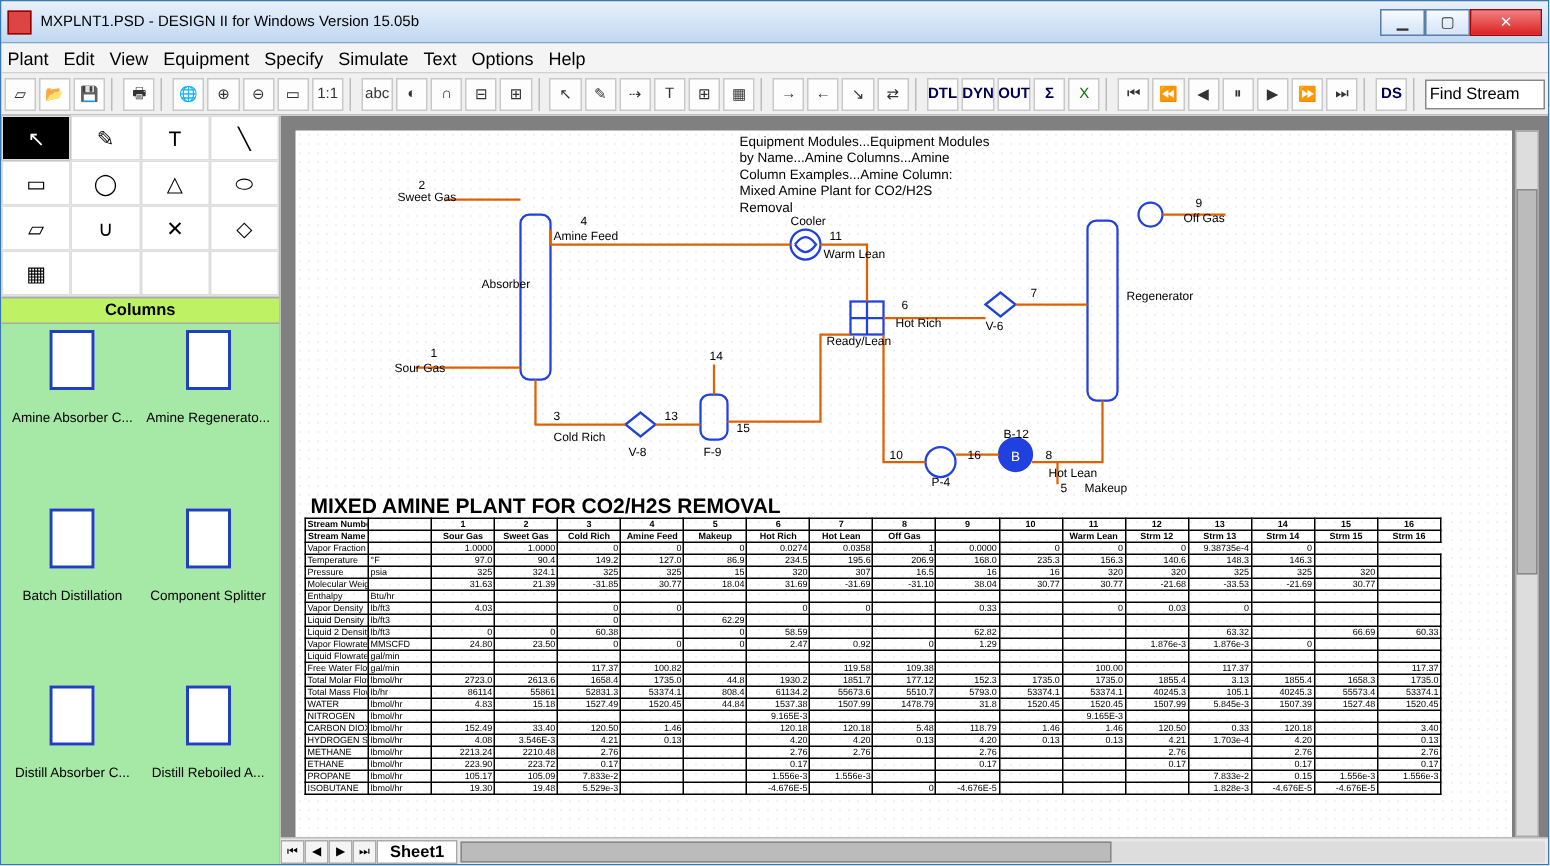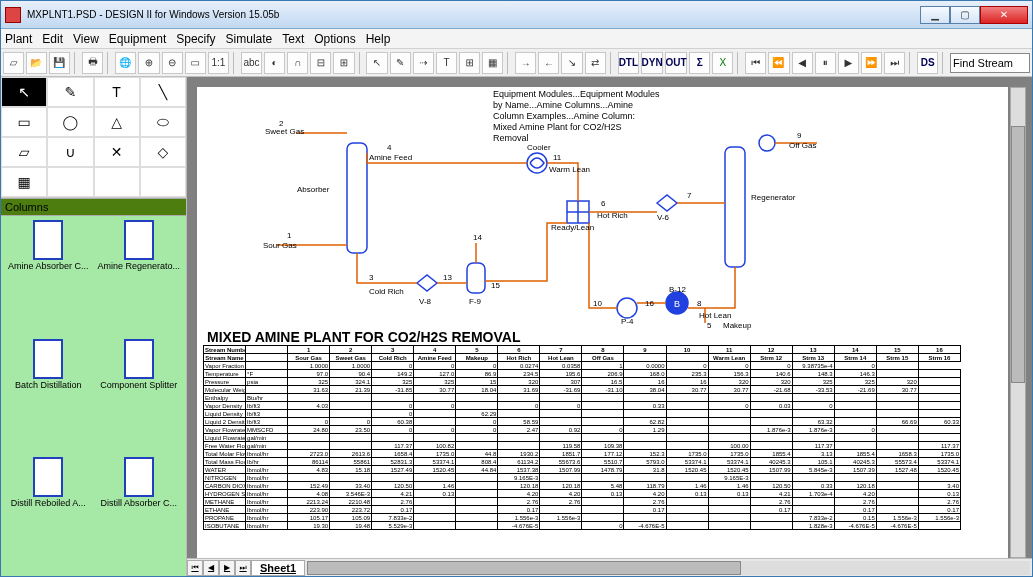--- a/index.html
+++ b/index.html
@@ -24,26 +24,26 @@
 .tb-btn { width: 22px; height: 22px; border: 1px solid #c8c8c8; background: #fdfdfd; display:flex; align-items:center; justify-content:center; font-size:10px; color:#333; }
 .tb-sep { width: 4px; height: 22px; border-left: 1px solid #bbb; margin: 0 2px; }
 .tb-text { font-size: 10px; font-weight: bold; color: #005; }
 .find-box { width: 80px; height: 20px; border: 1px solid #888; font-size: 11px; padding: 0 2px; background:#fff; }
 
 .body { flex: 1; display: flex; overflow: hidden; }
 .left-panel { width: 186px; background: #f8f8f8; border-right: 1px solid #bbb; display: flex; flex-direction: column; }
 .shape-tools { display: grid; grid-template-columns: repeat(4, 1fr); background: #fff; border-bottom:1px solid #ccc; }
 .shape-tools .cell { height: 30px; border: 1px solid #ddd; display:flex; align-items:center; justify-content:center; font-size:14px; }
 .shape-tools .cell.sel { background:#000; color:#fff; }
-.columns-header { background: #4d7c0f; border-top:1px solid #aaa; border-bottom:1px solid #aaa; padding:2px 4px; font-weight:normal; font-size:11px; }
+.columns-header { background: #bef264; border-top:1px solid #aaa; border-bottom:1px solid #aaa; padding:2px 4px; font-weight:bold; font-size:11px;text-align:center; }
 .palette { flex:1; background: #a6e8a6; overflow-y:auto; display:grid; grid-template-columns:1fr 1fr; gap:4px; padding:4px; }
-.pal-item { display:flex; flex-direction:column; align-items:center; gap:1px; font-size:9px; text-align:center; }
+.pal-item { display:flex; flex-direction:column; align-items:center; gap:13px; font-size:9px; text-align:center; }
 .pal-icon { width:30px; height:40px; border:2px solid #2040c0; background:#fff; }
 
-.main-area { flex:1; display:flex; flex-direction:column; overflow:hidden; position:relative;text-decoration:underline; }
+.main-area { flex:1; display:flex; flex-direction:column; overflow:hidden; position:relative; }
 .canvas-wrap { flex:1; background:#808080; padding:10px 24px 0 10px; overflow:hidden; position:relative; }
 .sheet { background:#fff; width:100%; height:100%; position:relative; background-image: radial-gradient(#ccc 0.5px, transparent 0.5px); background-size: 6px 6px; overflow:hidden; }
 .sheet-title { position:absolute; left:10px; top:242px; font-weight:bold; font-size:14px; }
 .sheet-note { position:absolute; left:296px; top:2px; font-size:9px; line-height:11px; }
 .diagram { position:absolute; left:40px; top:26px; width:630px; height:210px; }
 .diagram svg { width:100%; height:100%; }
 .dlabel { position:absolute; font-size:8px; color:#000; }
 
 .data-table { position:absolute; left:6px; top:258px; right:6px; font-size:6px; border-collapse:collapse; table-layout:fixed; width:758px; }
 .data-table th, .data-table td { border:1px solid #000; padding:0 1px; height:8px; overflow:hidden; white-space:nowrap; text-align:right; }
@@ -170,25 +170,25 @@
         <div class="pal-item">
             <div class="pal-icon"></div>
             <span>Batch Distillation</span>
           </div>
         <div class="pal-item">
             <div class="pal-icon"></div>
             <span>Component Splitter</span>
           </div>
         <div class="pal-item">
             <div class="pal-icon"></div>
-            <span>Distill Reboiled A...</span>
+            <span>Distill Absorber C...</span>
           </div>
         <div class="pal-item">
             <div class="pal-icon"></div>
-            <span>Distill Absorber C...</span>
+            <span>Distill Reboiled A...</span>
           </div>
       </div>
     </div>
 
     <div class="main-area">
       <div class="canvas-wrap">
         <div class="vscroll">
             <div class="vthumb"></div>
           </div>
         <div class="sheet">
@@ -253,21 +253,21 @@
 
                 <path d="M468 210 V195"></path>
 
                 <path d="M538 30 H580"></path>
               </g>
             </svg>
             <span class="dlabel" style="left:42px;top:6px">2</span>
             <span class="dlabel" style="left:28px;top:14px">Sweet Gas</span>
             <span class="dlabel" style="left:150px;top:30px">4</span>
             <span class="dlabel" style="left:132px;top:40px">Amine Feed</span>
-            <span class="dlabel" style="left:60px;top:72px">Absorber</span>
+            <span class="dlabel" style="left:84px;top:72px">Absorber</span>
             <span class="dlabel" style="left:50px;top:118px">1</span>
             <span class="dlabel" style="left:26px;top:128px">Sour Gas</span>
             <span class="dlabel" style="left:132px;top:160px">3</span>
             <span class="dlabel" style="left:132px;top:174px">Cold Rich</span>
             <span class="dlabel" style="left:182px;top:184px">V-8</span>
             <span class="dlabel" style="left:206px;top:160px">13</span>
             <span class="dlabel" style="left:232px;top:184px">F-9</span>
             <span class="dlabel" style="left:236px;top:120px">14</span>
             <span class="dlabel" style="left:254px;top:168px">15</span>
             <span class="dlabel" style="left:290px;top:30px">Cooler</span>

